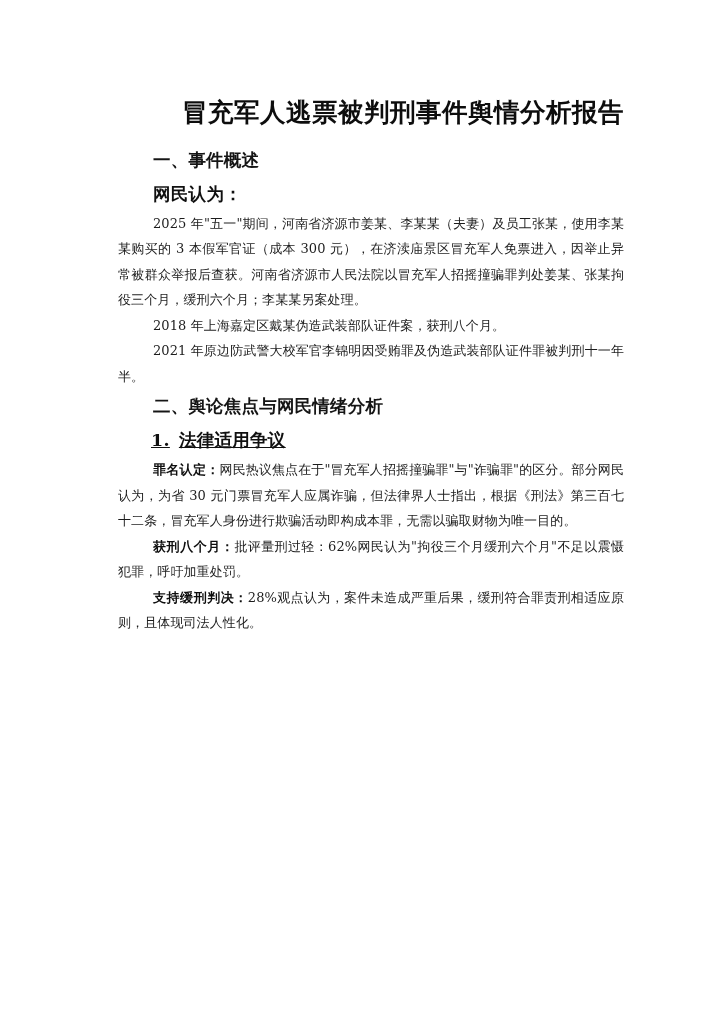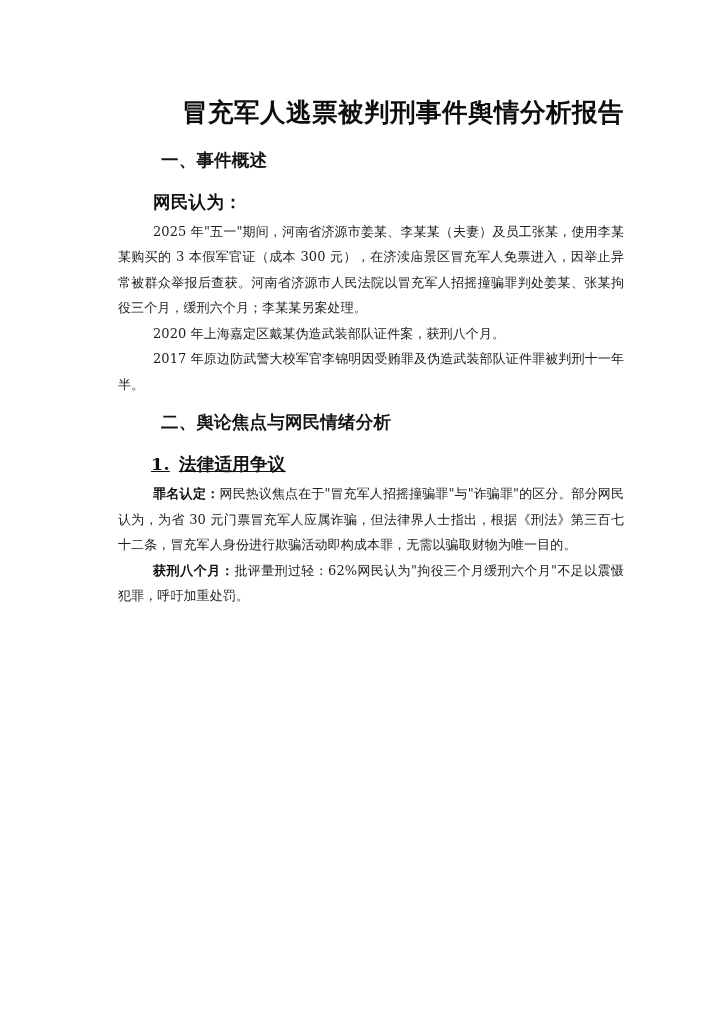--- a/index.html
+++ b/index.html
@@ -42,21 +42,21 @@
     color: #0d0d0d;
     white-space: nowrap;
   }
 
   
   .h1-cn {
     font-family: "DejaVu Sans", "Liberation Sans", sans-serif;
     font-weight: 600;
     font-size: 17.5px;
     line-height: 1.95;
-    margin: 8px;
+    margin: 0;
     padding-left: 35px;
     color: #151515;
     letter-spacing: 0.2px;
   }
 
   
   .h2-cn {
     font-family: "DejaVu Serif", "Liberation Serif", serif;
     font-weight: 700;
     font-size: 17.5px;
@@ -105,29 +105,30 @@
 
     <h1 class="doc-title">冒充军人逃票被判刑事件舆情分析报告</h1>
 
     <h2 class="h1-cn">一、事件概述</h2>
 
     <h3 class="h2-cn">网民认为：</h3>
 
     <p class="para">2025 年"五一"期间，河南省济源市姜某、李某某（夫妻）及员工张某，使用李某某购买的 3 本假军官证（成本 300 元），在济渎庙景区冒充军人免票进入，因举止异常被群众举报后查获。河南省济源市人民法院以冒充军人招摇撞骗罪判处姜某、张某拘役三个月，缓刑六个月；李某某另案处理。</p>
 
 
-    <p class="para">2020 年上海嘉定区戴某伪造武装部队证件案，获刑八个月。</p>
+    <p class="para">2018 年上海嘉定区戴某伪造武装部队证件案，获刑八个月。</p>
 
-    <p class="para">2017 年原边防武警大校军官李锦明因受贿罪及伪造武装部队证件罪被判刑十一年半。</p>
+    <p class="para">2021 年原边防武警大校军官李锦明因受贿罪及伪造武装部队证件罪被判刑十一年半。</p>
 
     <h2 class="h1-cn">二、舆论焦点与网民情绪分析</h2>
 
     <h3 class="h2-cn numbered">
       <span class="num">1.</span><span>法律适用争议</span>
     </h3>
 
     <p class="para"><span class="lead">罪名认定：</span><span>网民热议焦点在于"冒充军人招摇撞骗罪"与"诈骗罪"的区分。部分网民认为，为省 30 元门票冒充军人应属诈骗，但法律界人士指出，根据《刑法》第三百七十二条，冒充军人身份进行欺骗活动即构成本罪，无需以骗取财物为唯一目的。</span></p>
 
     <p class="para"><span class="lead">获刑八个月：</span><span>批评量刑过轻：62%网民认为"拘役三个月缓刑六个月"不足以震慑犯罪，呼吁加重处罚。</span></p>
 
+    <p class="para"><span class="lead">支持缓刑判决：</span><span>28%观点认为，案件未造成严重后果，缓刑符合罪责刑相适应原则，且体现司法人性化。</span></p>
 
   </div>
 </div>
 
 </body></html>

